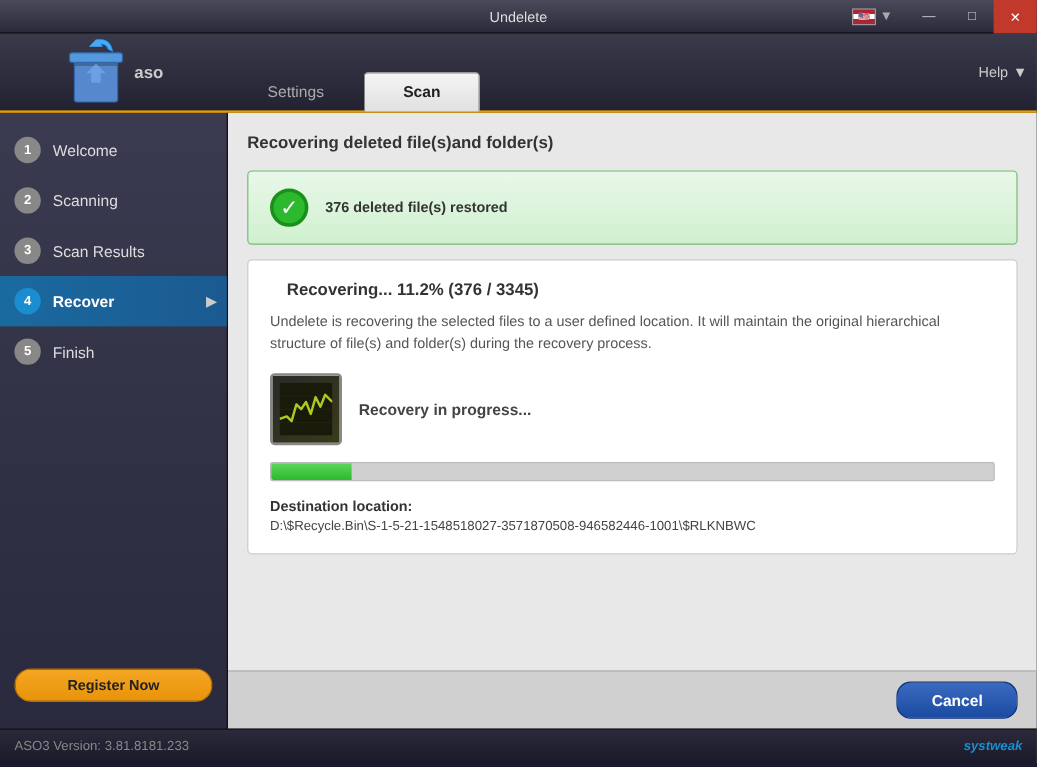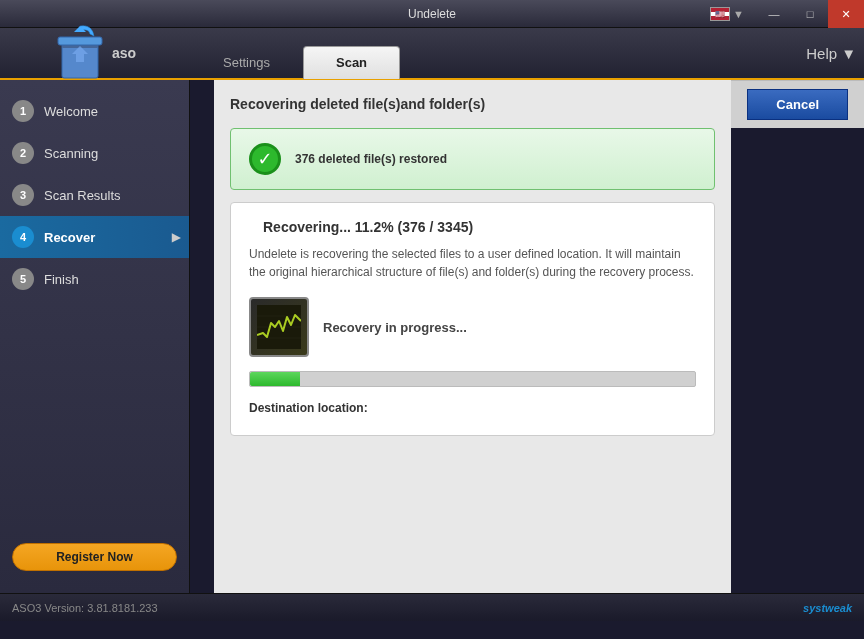--- a/index.html
+++ b/index.html
@@ -63,21 +63,21 @@
       position: relative;
       font-size: 8px;
       display: flex;
       align-items: center;
       justify-content: center;
     }
 
     
     .app-header {
       background: linear-gradient(to bottom, #3a3a4a, #222232);
-      height: 52px;
+      height: 66px;
       display: flex;
       align-items: center;
       border-bottom: 2px solid #e8a000;
       position: relative;
     }
     .app-logo {
       width: 190px;
       display: flex;
       align-items: center;
       justify-content: center;
@@ -116,21 +116,21 @@
     .tab.inactive {
       background: transparent;
       color: #aaa;
     }
     .help-btn {
       position: absolute;
       right: 8px;
       top: 50%;
       transform: translateY(-50%);
       color: #ccc;
-      font-size: 15px;
+      font-size: 12px;
       cursor: pointer;
       display: flex;
       align-items: center;
       gap: 4px;
     }
 
     
     .main-area {
       display: flex;
       height: calc(639px - 28px - 70px - 28px);
@@ -351,21 +351,21 @@
       height: 48px;
       display: flex;
       align-items: center;
       justify-content: flex-end;
       padding: 0 16px;
       border-top: 1px solid #bbb;
     }
     .cancel-btn {
       background: linear-gradient(to bottom, #3a6bc0, #1a4ba0);
       border: 1px solid #0a3080;
-      border-radius: 0;
+      border-radius: 12px;
       padding: 7px 28px;
       color: white;
       font-size: 13px;
       font-weight: bold;
       cursor: pointer;
     }
 
     
     .mini-chart {
       width: 44px;
@@ -443,21 +443,21 @@
     <div class="sidebar-item">
       <div class="step-num">5</div>
       <span class="sidebar-item-label">Finish</span>
     </div>
 
     <div class="sidebar-bottom">
       <button class="register-btn">Register Now</button>
     </div>
   </div>
 
-  <div style="flex:1; display:flex; flex-direction:row;margin-left:24px;">
+  <div style="flex:1; display:flex; flex-direction:column;">
     <div class="content-area">
 
       <div class="content-title">Recovering deleted file(s)and folder(s)</div>
 
       <div class="success-box">
         <div class="success-icon">✓</div>
         <span class="success-text">376 deleted file(s) restored</span>
       </div>
 
       <div class="info-box">
@@ -478,20 +478,21 @@
             </svg>
           </div>
           <span class="recovery-animation-label" style="font-size:13px;color:#444;">Recovery in progress...</span>
         </div>
 
         <div class="progress-bar-container">
           <div class="progress-bar-fill" id="progress-fill" style="width: 11.2%;"></div>
         </div>
 
         <div class="dest-label">Destination location:</div>
+        <div class="dest-path">D:\$Recycle.Bin\S-1-5-21-1548518027-3571870508-946582446-1001\$RLKNBWC</div>
       </div>
 
     </div>
 
     <div class="action-bar">
       <button class="cancel-btn">Cancel</button>
     </div>
   </div>
 
 </div>

